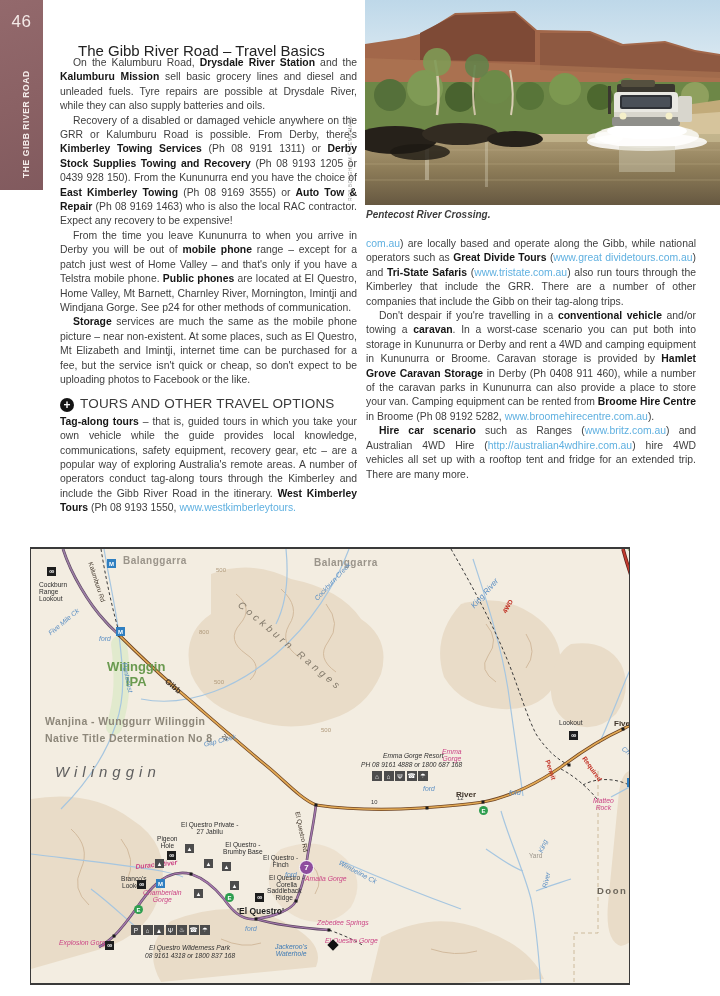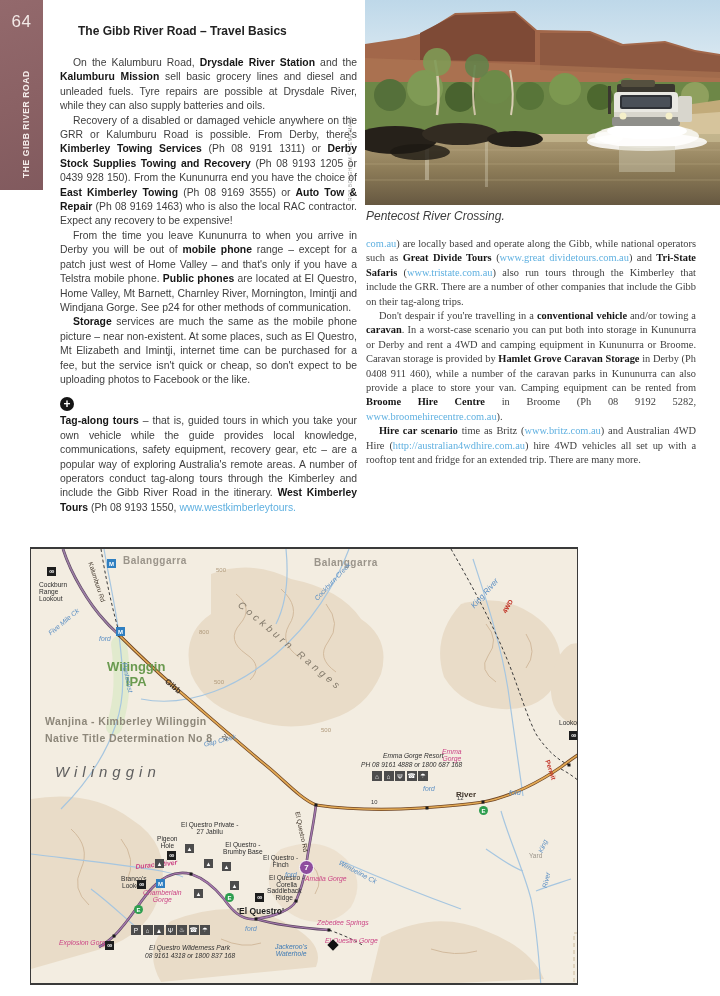--- a/index.html
+++ b/index.html
@@ -10,44 +10,44 @@
   }
   
   .side-tab{position:absolute;left:0;top:0;width:43px;height:190px;
     background:linear-gradient(160deg,#93696c 0%,#8a6164 55%,#815a5e 100%);}
   .page-num{position:absolute;top:12px;left:0;width:43px;text-align:center;
     color:#f3e9e7;font-size:17px;letter-spacing:.5px;}
   .side-label{position:absolute;left:21px;top:178px;transform:rotate(-90deg);
     transform-origin:0 0;white-space:nowrap;color:#f6eeec;font-weight:bold;
     font-size:8.5px;letter-spacing:.6px;}
   
-  .page-header{position:absolute;left:78px;top:24px;font-size:12px;
-    font-weight:bold;color:#222;}
+  .page-header{position:absolute;left:78px;top:42px;font-size:15px;
+    font-weight:normal;color:#222;}
   
   .photo{position:absolute;left:365px;top:0;width:355px;height:205px;overflow:hidden;}
   .photo svg{display:block;}
   .photo-credit{position:absolute;left:347px;top:201px;transform:rotate(-90deg);
     transform-origin:0 0;white-space:nowrap;font-size:5px;color:#9a9a9a;letter-spacing:.4px;}
-  .photo-caption{position:absolute;left:366px;top:209px;font-size:12px;
-    font-weight:normal;font-style:italic;color:#3c3c3c;}
+  .photo-caption{position:absolute;left:366px;top:209px;font-size:10px;
+    font-weight:bold;font-style:italic;color:#3c3c3c;}
   
   .col{position:absolute;font-size:10.4px;line-height:14.4px;color:#3e3e3e;
     text-align:justify;}
   .col-left{left:60px;top:56px;width:297px;}
-  .col-right{left:366px;top:237px;width:330px;font-family:Liberation Serif, serif;}
+  .col-right{left:366px;top:237px;width:330px;}
   .col p{margin:0;}
   .ind{text-indent:13px;}
   .seg-b{font-weight:bold;color:#161616;}
   .seg-l{color:#5fb0e0;}
   .sec-head{display:flex;align-items:center;gap:6px;margin:10px 0 3px 0;}
   .sec-head .plus{width:14px;height:14px;border-radius:50%;background:#141414;
     color:#fff;font-size:12px;font-weight:bold;line-height:14px;text-align:center;flex:0 0 auto;}
   .sec-head .txt{font-size:13.5px;color:#3a3a3a;letter-spacing:.2px;white-space:nowrap;}
   
-  .map{position:absolute;left:30px;top:547px;width:548px;height:438px;
+  .map{position:absolute;left:30px;top:547px;width:600px;height:438px;
     background:#f3ede1;border:1.5px solid #3a3a3a;border-top-width:2.5px;
     border-bottom-width:2.5px;box-sizing:border-box;overflow:hidden;}
   .map svg{position:absolute;left:0;top:0;}
   .ml{position:absolute;white-space:nowrap;transform-origin:0 0;}
   .pre{white-space:pre-line;text-align:center;}
   .lbl-place{font-size:10px;font-weight:bold;color:#9a948a;letter-spacing:.5px;}
   .lbl-range{font-size:10px;font-style:italic;color:#837a6b;letter-spacing:3.5px;}
   .lbl-range2{font-size:8.5px;font-style:italic;color:#837a6b;letter-spacing:1.5px;}
   .lbl-water{font-size:6.8px;font-style:italic;color:#5b8fc4;}
   .lbl-green{font-size:6.8px;font-style:italic;color:#5e8c4a;text-align:center;}
@@ -77,21 +77,21 @@
   .mk-look{width:9px;height:9px;background:#1d1d1d;color:#fff;font-size:4.5px;font-weight:bold;letter-spacing:-.5px;}
   .mk-camp{width:9px;height:9px;background:#4c4c4c;color:#fff;font-size:6px;}
   .amen{position:absolute;display:flex;gap:1.5px;}
   .amen .ai{width:10px;height:10px;background:#4c4c4c;color:#fff;font-size:6.5px;
     display:flex;align-items:center;justify-content:center;}
 </style>
 </head>
 <body>
 
 <div class="side-tab">
-  <div class="page-num">64</div>
+  <div class="page-num">46</div>
   <div class="side-label">THE GIBB RIVER ROAD</div>
 </div>
 
 <div class="page-header">The Gibb River Road – Travel Basics</div>
 
 <div class="photo">
   <svg width="355" height="205" viewBox="0 0 355 205">
     <defs>
       <linearGradient id="sky" x1="0" y1="0" x2="0" y2="1">
         <stop offset="0" stop-color="#bed8e9"></stop>
@@ -163,28 +163,29 @@
 <div class="photo-credit">ROB BOEGHEIM © HEMA MAPS</div>
 <div class="photo-caption">Pentecost River Crossing.</div>
 
 <div class="col col-left">
   <p class="ind"><span>On the Kalumburu Road, </span><span class="seg-b">Drysdale River Station</span><span> and the </span><span class="seg-b">Kalumburu Mission</span><span> sell basic grocery lines and diesel and unleaded fuels. Tyre repairs are possible at Drysdale River, while they can also supply batteries and oils.</span></p>
   <p class="ind"><span>Recovery of a disabled or damaged vehicle anywhere on the GRR or Kalumburu Road is possible. From Derby, there's </span><span class="seg-b">Kimberley Towing Services</span><span> (Ph 08 9191 1311) or </span><span class="seg-b">Derby Stock Supplies Towing and Recovery</span><span> (Ph 08 9193 1205 or 0439 928 150). From the Kununurra end you have the choice of </span><span class="seg-b">East Kimberley Towing</span><span> (Ph 08 9169 3555) or </span><span class="seg-b">Auto Tow &amp; Repair</span><span> (Ph 08 9169 1463) who is also the local RAC contractor. Expect any recovery to be expensive!</span></p>
   <p class="ind"><span>From the time you leave Kununurra to when you arrive in Derby you will be out of </span><span class="seg-b">mobile phone</span><span> range – except for a patch just west of Home Valley – and that's only if you have a Telstra mobile phone. </span><span class="seg-b">Public phones</span><span> are located at El Questro, Home Valley, Mt Barnett, Charnley River, Mornington, Imintji and Windjana Gorge. See p24 for other methods of communication.</span></p>
   <p class="ind"><span class="seg-b">Storage</span><span> services are much the same as the mobile phone picture – near non-existent. At some places, such as El Questro, Mt Elizabeth and Imintji, internet time can be purchased for a fee, but the service isn't quick or cheap, so don't expect to be uploading photos to Facebook or the like.</span></p>
   <div class="sec-head">
     <span class="plus">+</span>
+    <span class="txt">TOURS AND OTHER TRAVEL OPTIONS</span>
   </div>
   <p><span class="seg-b">Tag-along tours</span><span> – that is, guided tours in which you take your own vehicle while the guide provides local knowledge, communications, safety equipment, recovery gear, etc – are a popular way of exploring Australia's remote areas. A number of operators conduct tag-along tours through the Kimberley and include the Gibb River Road in the itinerary. </span><span class="seg-b">West Kimberley Tours</span><span> (Ph 08 9193 1550, </span><span class="seg-l">www.westkimberleytours.</span></p>
 </div>
 
 <div class="col col-right">
   <p><span class="seg-l">com.au</span><span>) are locally based and operate along the Gibb, while national operators such as </span><span class="seg-b">Great Divide Tours</span><span> (</span><span class="seg-l">www.great dividetours.com.au</span><span>) and </span><span class="seg-b">Tri-State Safaris</span><span> (</span><span class="seg-l">www.tristate.com.au</span><span>) also run tours through the Kimberley that include the GRR. There are a number of other companies that include the Gibb on their tag-along trips.</span></p>
   <p class="ind"><span>Don't despair if you're travelling in a </span><span class="seg-b">conventional vehicle</span><span> and/or towing a </span><span class="seg-b">caravan</span><span>. In a worst-case scenario you can put both into storage in Kununurra or Derby and rent a 4WD and camping equipment in Kununurra or Broome. Caravan storage is provided by </span><span class="seg-b">Hamlet Grove Caravan Storage</span><span> in Derby (Ph 0408 911 460), while a number of the caravan parks in Kununurra can also provide a place to store your van. Camping equipment can be rented from </span><span class="seg-b">Broome Hire Centre</span><span> in Broome (Ph 08 9192 5282, </span><span class="seg-l">www.broomehirecentre.com.au</span><span>).</span></p>
-  <p class="ind"><span class="seg-b">Hire car scenario</span><span> time as Britz (</span><span class="seg-l">www.britz.com.au</span><span>) and Australian 4WD Hire (</span><span class="seg-l">http://australian4wdhire.com.au</span><span>) hire 4WD vehicles all set up with a rooftop tent and fridge for an extended trip. There are many more.</span></p>
+  <p class="ind"><span class="seg-b">Hire car scenario</span><span> such as Ranges (</span><span class="seg-l">www.britz.com.au</span><span>) and Australian 4WD Hire (</span><span class="seg-l">http://australian4wdhire.com.au</span><span>) hire 4WD vehicles all set up with a rooftop tent and fridge for an extended trip. There are many more.</span></p>
 </div>
 
 <div class="map">
   <svg width="660" height="438" viewBox="0 0 660 438">
 
     <g fill="#e9dcc8" stroke="none">
       <path d="M180,25 q40,-15 80,5 q50,10 70,40 q30,20 20,55 q-15,35 -50,45 q-40,15 -80,0 q-45,-10 -60,-45 q-10,-40 20,-60 z"></path>
       <path d="M430,55 q45,-12 78,15 q30,25 18,62 q-15,30 -55,28 q-40,-2 -58,-32 q-13,-40 17,-73 z"></path>
       <path d="M540,95 q35,-5 50,20 q12,25 -5,50 q-20,20 -45,10 q-22,-12 -20,-40 q3,-30 20,-40 z"></path>
       <path d="M598,222 q27,8 27,45 l-10,95 q-5,30 -25,35 q-16,-5 -13,-42 l10,-102 q2,-28 11,-31 z"></path>
@@ -287,21 +288,21 @@
   <span class="ml lbl-road-sm" style="left:63px;top:12px;transform:rotate(72deg)">Kalumburu Rd</span>
   <span class="ml lbl-poi pre" style="left:8px;top:32px;text-align:left">Cockburn
 Range
 Lookout</span>
   <span class="ml lbl-water" style="left:68px;top:86px">ford</span>
   <span class="ml lbl-water" style="left:16px;top:82px;transform:rotate(-40deg)">Five Mile Ck</span>
   <span class="ml lbl-ipa pre" style="left:76px;top:110px">Wilinggin
 IPA</span>
   <span class="ml lbl-water" style="left:97px;top:113px;transform:rotate(78deg)">Pentecost</span>
   <span class="ml lbl-road" style="left:138px;top:128px;transform:rotate(40deg)">Gibb</span>
-  <span class="ml lbl-native" style="left:14px;top:166px">Wanjina - Kimberley Wilinggin</span>
+  <span class="ml lbl-native" style="left:14px;top:166px">Wanjina - Wunggurr Wilinggin</span>
   <span class="ml lbl-native" style="left:14px;top:183px">Native Title Determination No 8</span>
   <span class="ml lbl-water" style="left:172px;top:192px;transform:rotate(-14deg)">Gap Creek</span>
   <span class="ml lbl-contour" style="left:185px;top:18px">500</span>
   <span class="ml lbl-contour" style="left:168px;top:80px">800</span>
   <span class="ml lbl-contour" style="left:183px;top:130px">500</span>
   <span class="ml lbl-contour" style="left:290px;top:178px">500</span>
   <span class="ml lbl-region" style="left:24px;top:214px">Wilinggin</span>
   <span class="ml lbl-poi" style="left:528px;top:170px">Lookout</span>
   <span class="ml lbl-road" style="left:583px;top:170px">Five</span>
   <span class="ml lbl-water" style="left:618px;top:176px">Tin Ck</span>

